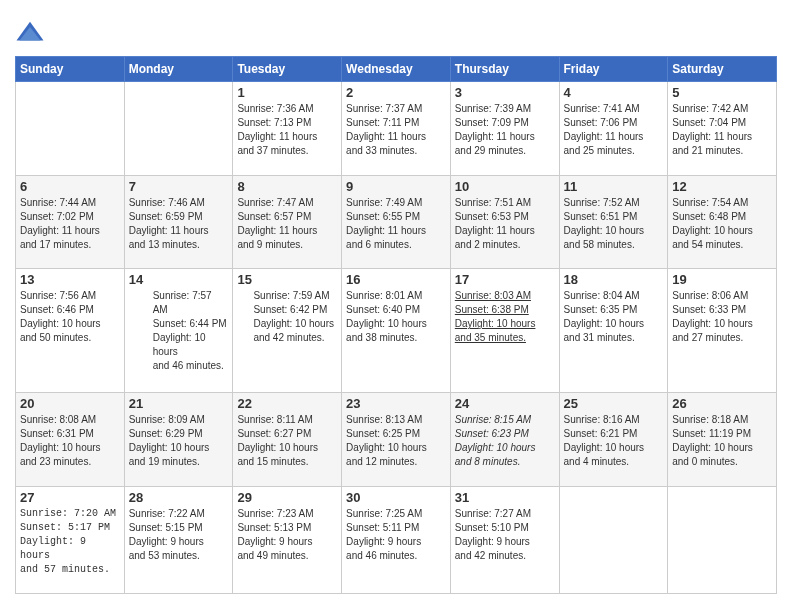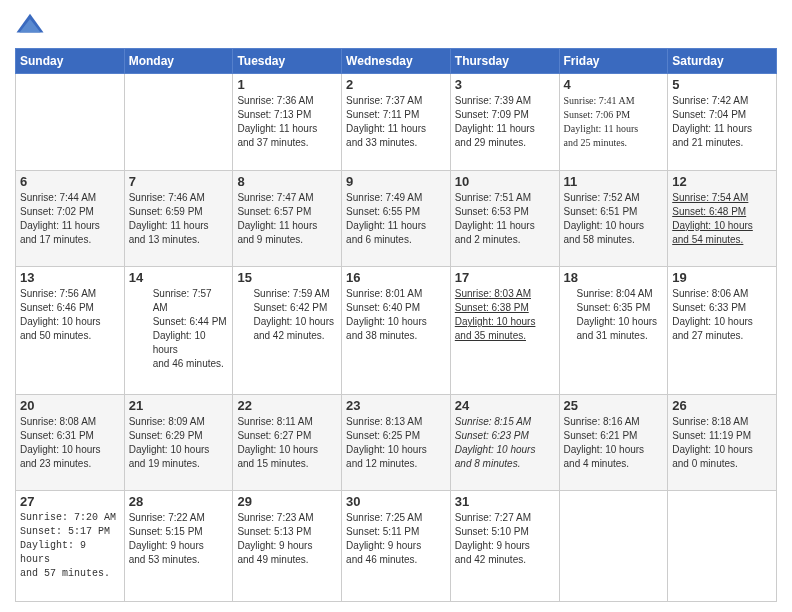--- a/index.html
+++ b/index.html
@@ -6,21 +6,21 @@
     body {
       font-family: Arial, sans-serif;
       background: #fff;
       width: 792px;
       height: 612px;
       overflow: hidden;
     }
     .page {
       width: 792px;
       height: 612px;
-      padding: 10px 15px;
+      padding: 18px 15px;
       display: flex;
       flex-direction: column;
     }
     .header {
       display: flex;
       justify-content: space-between;
       align-items: flex-start;
       margin-bottom: 8px;
     }
     .logo {
@@ -149,21 +149,21 @@
           </td>
           <td>
             <span class="day-num">3</span>
             <div class="day-info" style="white-space: pre-line;">Sunrise: 7:39 AM
 Sunset: 7:09 PM
 Daylight: 11 hours
 and 29 minutes.</div>
           </td>
           <td>
             <span class="day-num">4</span>
-            <div class="day-info" style="white-space: pre-line; font-family: Liberation Serif, serif;">Sunrise: 7:41 AM
+            <div class="day-info" style="white-space: pre-line;">Sunrise: 7:41 AM
 Sunset: 7:06 PM
 Daylight: 11 hours
 and 25 minutes.</div>
           </td>
           <td>
             <span class="day-num">5</span>
             <div class="day-info" style="white-space: pre-line;">Sunrise: 7:42 AM
 Sunset: 7:04 PM
 Daylight: 11 hours
 and 21 minutes.</div>
@@ -207,21 +207,21 @@
           </td>
           <td>
             <span class="day-num">11</span>
             <div class="day-info" style="white-space: pre-line;">Sunrise: 7:52 AM
 Sunset: 6:51 PM
 Daylight: 10 hours
 and 58 minutes.</div>
           </td>
           <td>
             <span class="day-num">12</span>
-            <div class="day-info" style="white-space: pre-line; text-decoration: underline;">Sunrise: 7:54 AM
+            <div class="day-info" style="white-space: pre-line;">Sunrise: 7:54 AM
 Sunset: 6:48 PM
 Daylight: 10 hours
 and 54 minutes.</div>
           </td>
         </tr>
         <tr>
           <td>
             <span class="day-num">13</span>
             <div class="day-info" style="white-space: pre-line;">Sunrise: 7:56 AM
 Sunset: 6:46 PM
@@ -251,21 +251,21 @@
           </td>
           <td>
             <span class="day-num">17</span>
             <div class="day-info" style="white-space: pre-line; text-decoration: underline;">Sunrise: 8:03 AM
 Sunset: 6:38 PM
 Daylight: 10 hours
 and 35 minutes.</div>
           </td>
           <td>
             <span class="day-num">18</span>
-            <div class="day-info" style="white-space: pre-line; margin-left: 13px;">Sunrise: 8:04 AM
+            <div class="day-info" style="white-space: pre-line;">Sunrise: 8:04 AM
 Sunset: 6:35 PM
 Daylight: 10 hours
 and 31 minutes.</div>
           </td>
           <td>
             <span class="day-num">19</span>
             <div class="day-info" style="white-space: pre-line;">Sunrise: 8:06 AM
 Sunset: 6:33 PM
 Daylight: 10 hours
 and 27 minutes.</div>

